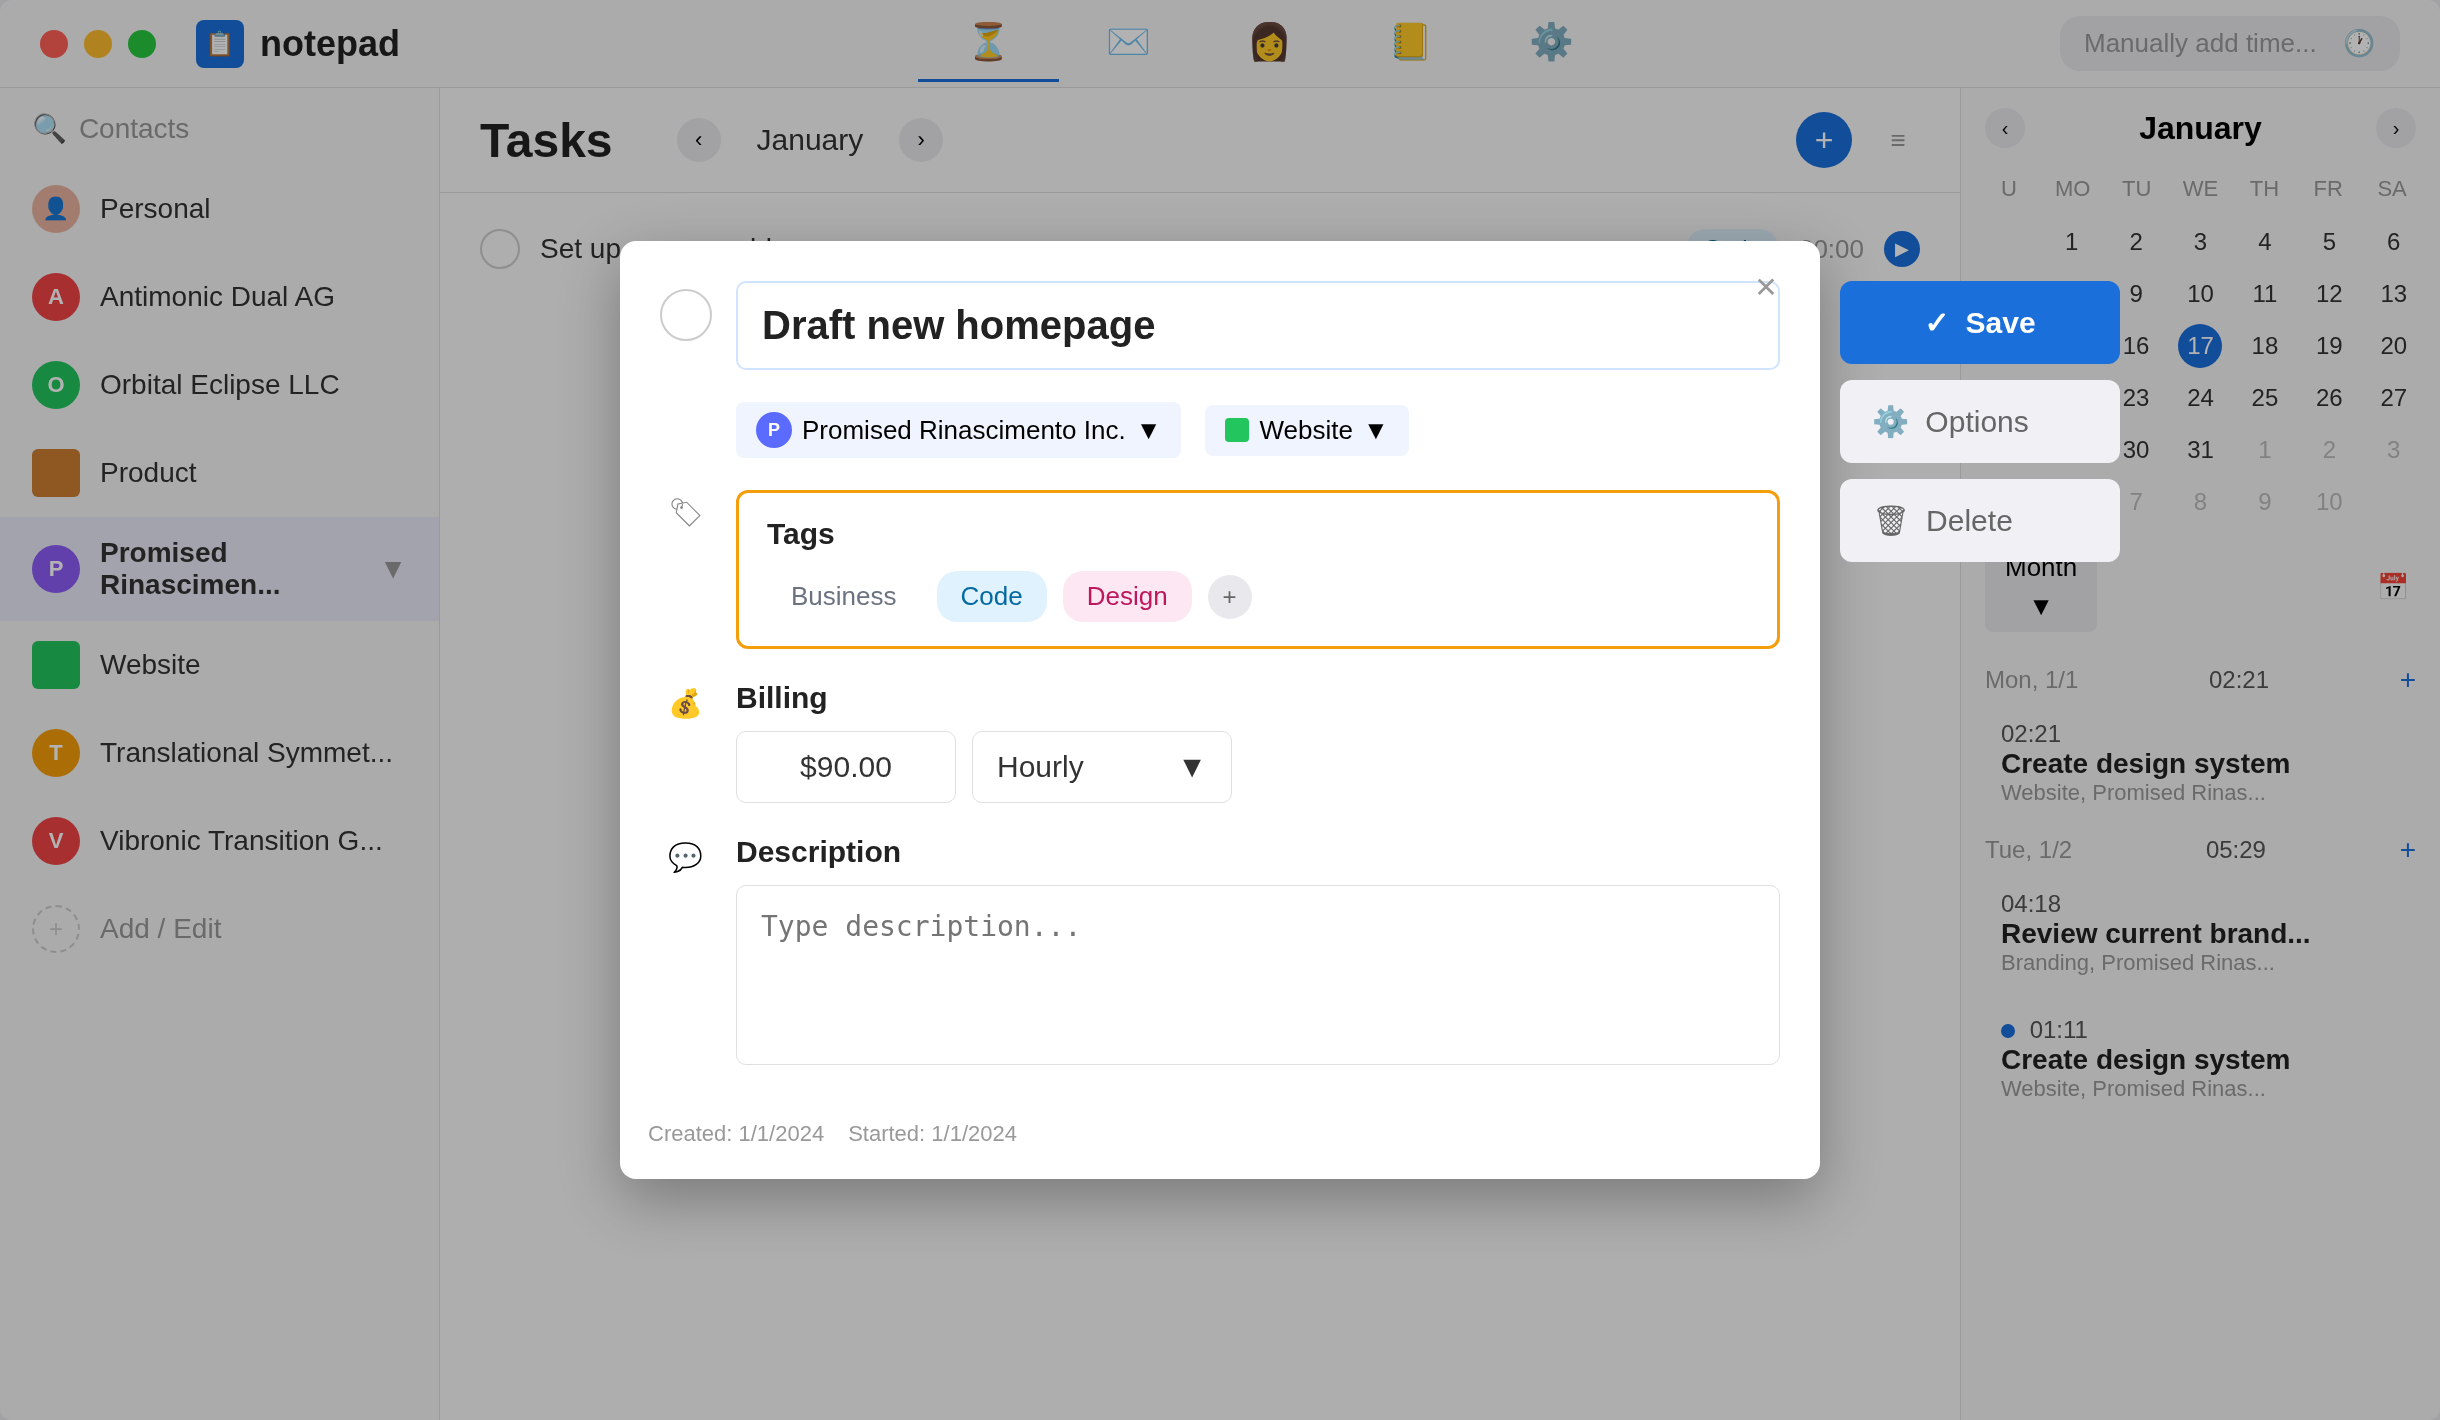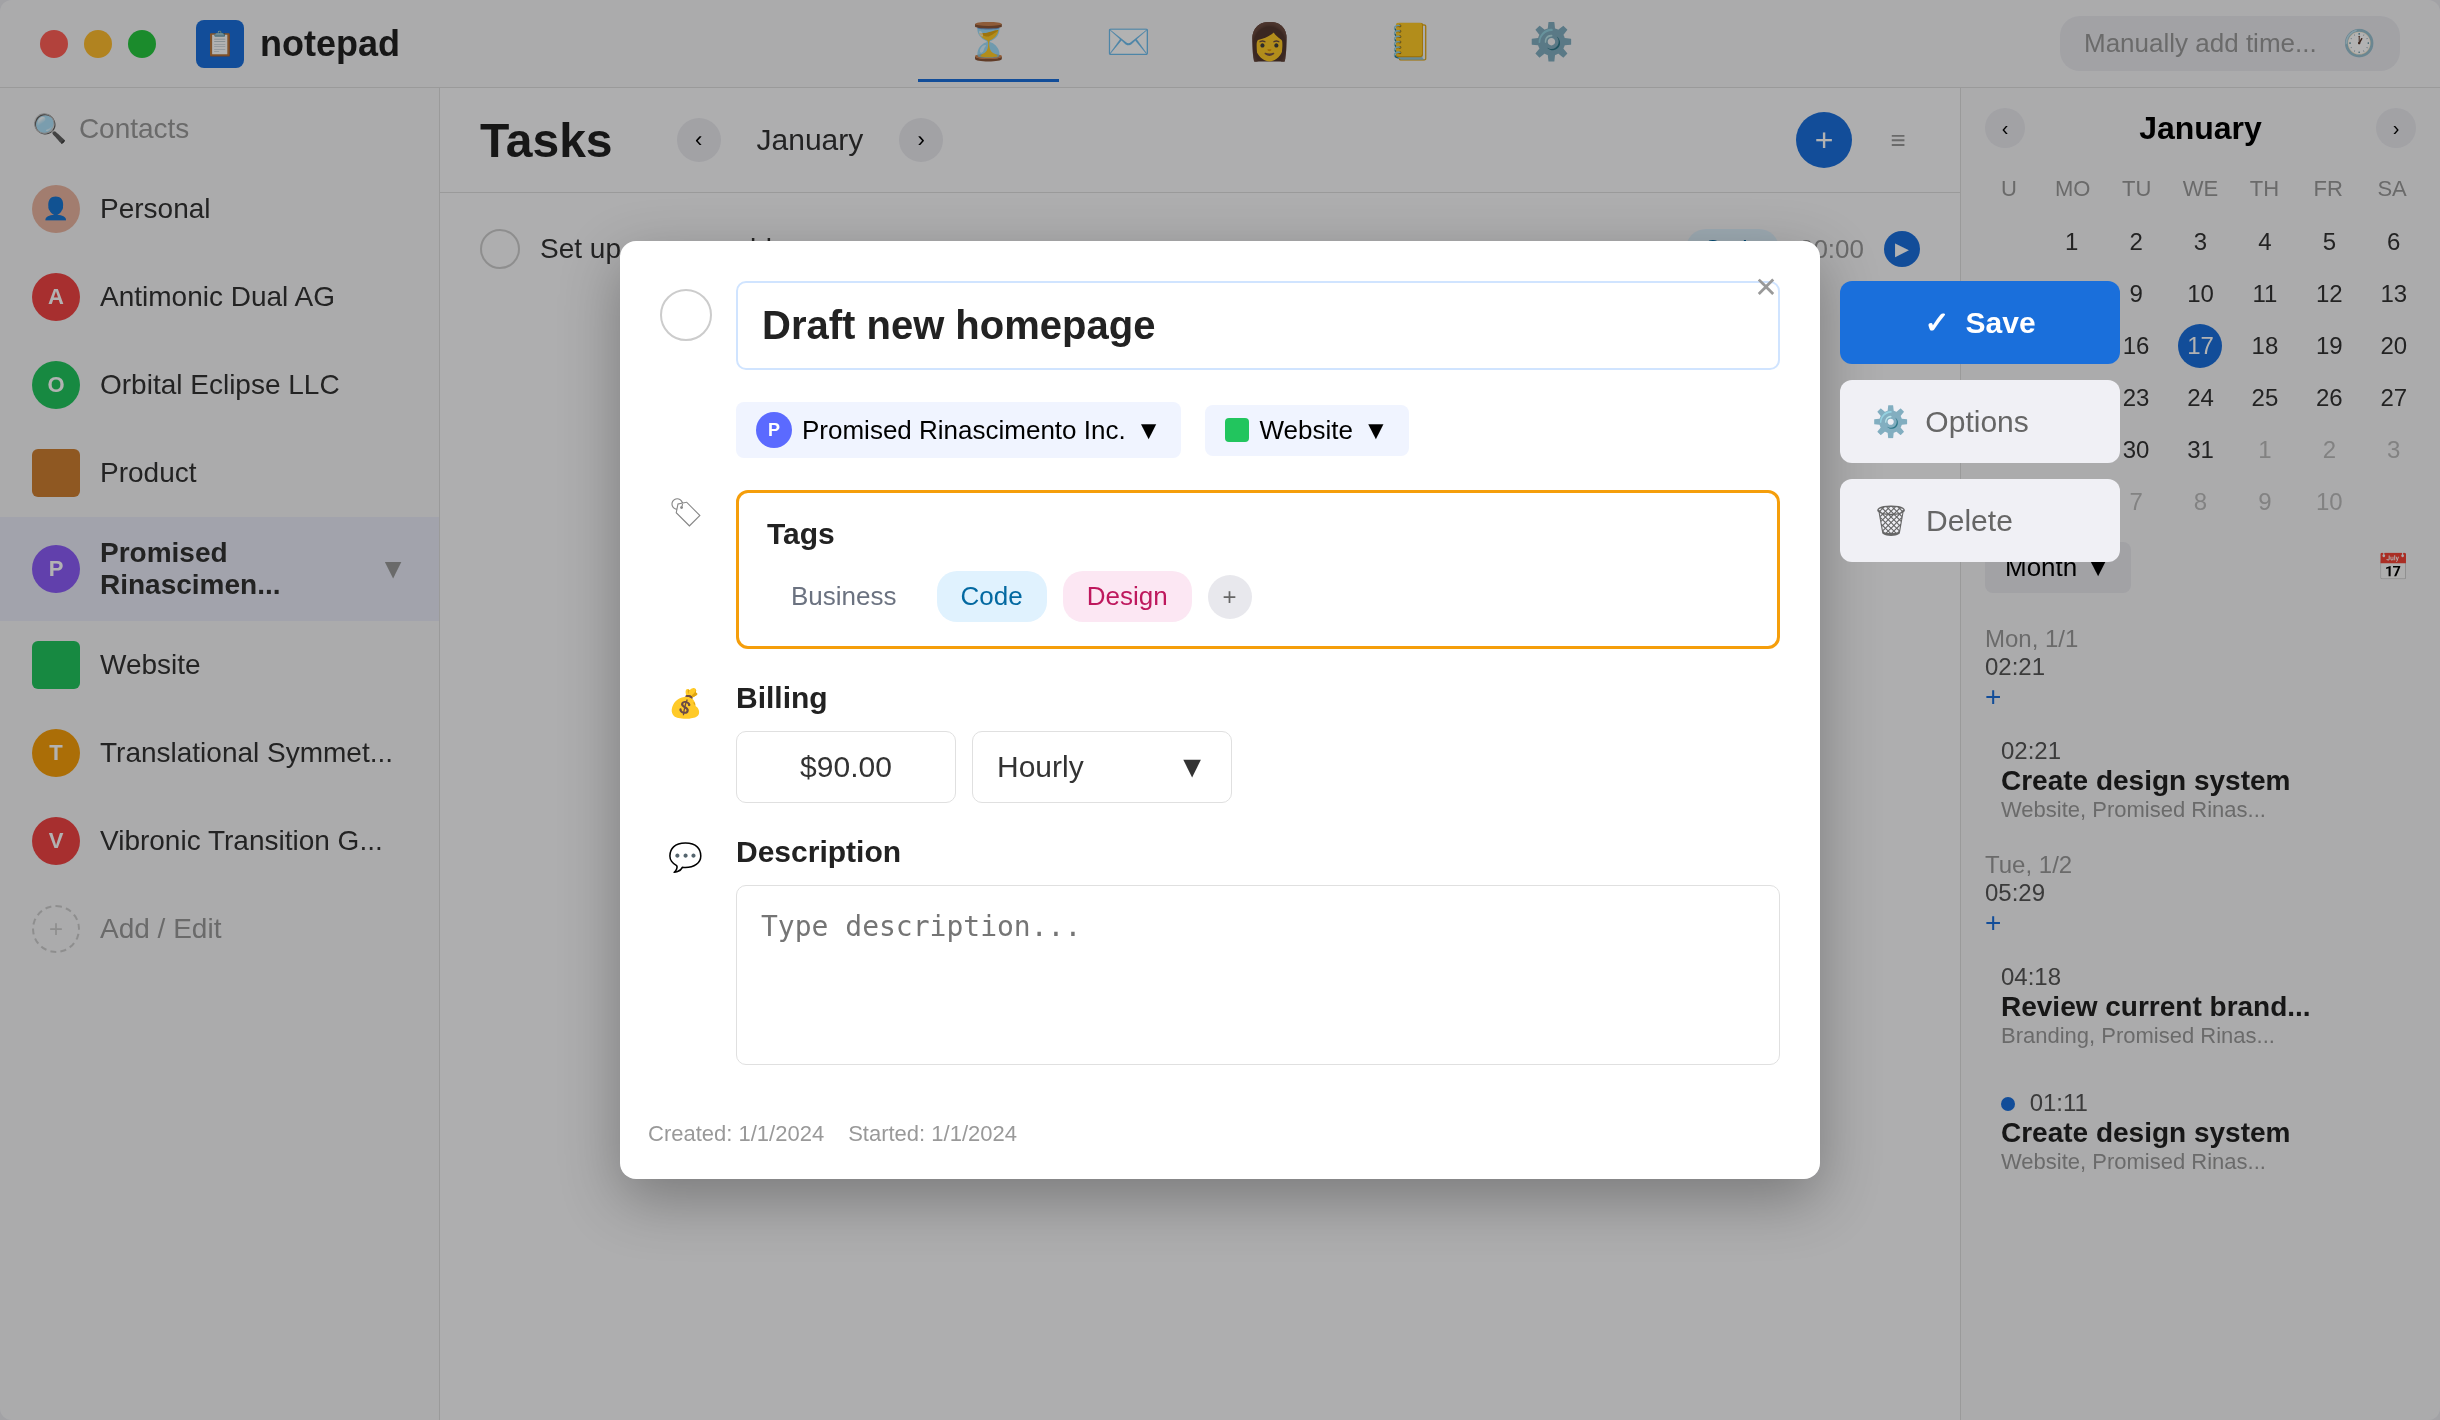--- a/index.html
+++ b/index.html
@@ -348,20 +348,21 @@
     }
     .month-dropdown {
       background: #e8e8ed;
       border-radius: 8px;
       padding: 10px 20px;
       font-size: 26px;
       display: flex;
       align-items: center;
       gap: 8px;
       cursor: pointer;
+      flex-direction: column;
     }
     .calendar-icon-btn {
       width: 44px;
       height: 44px;
       display: flex;
       align-items: center;
       justify-content: center;
       font-size: 26px;
       cursor: pointer;
       color: #555;
@@ -371,22 +372,21 @@
       flex: 1;
       overflow-y: auto;
       padding: 16px 24px;
     }
     .cal-date-header {
       font-size: 24px;
       color: #999;
       margin-bottom: 12px;
       display: flex;
       justify-content: space-between;
-      align-items: flex-start;
-      flex-direction: column;
+      align-items: center;
     }
     .cal-date-header .time-total { color: #555; }
     .cal-event {
       margin-bottom: 16px;
       padding: 12px 16px;
       border-radius: 8px;
       font-size: 24px;
     }
     .cal-event-title { font-weight: 600; color: #222; font-size: 28px; }
     .cal-event-sub { color: #999; font-size: 22px; }

